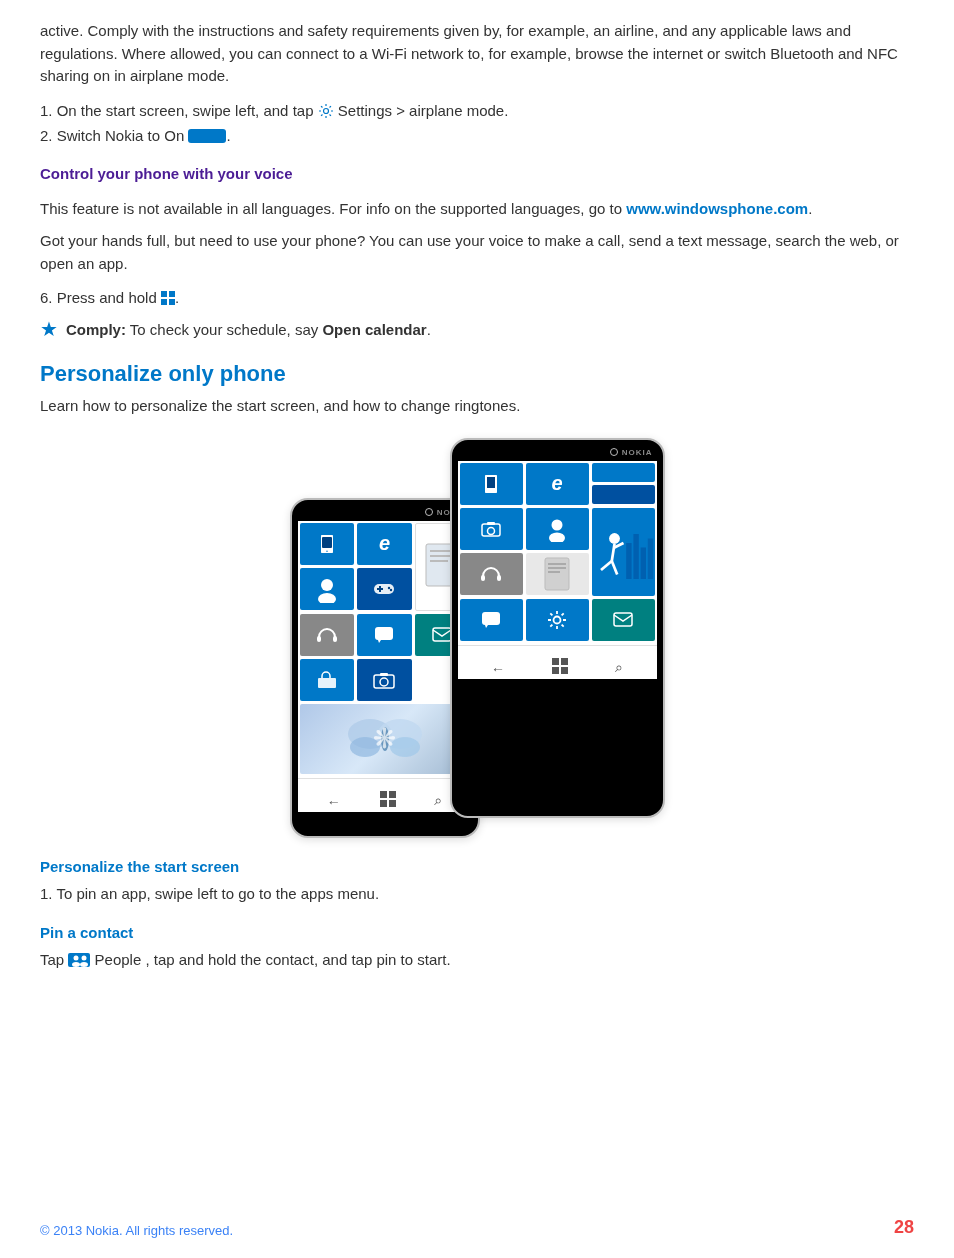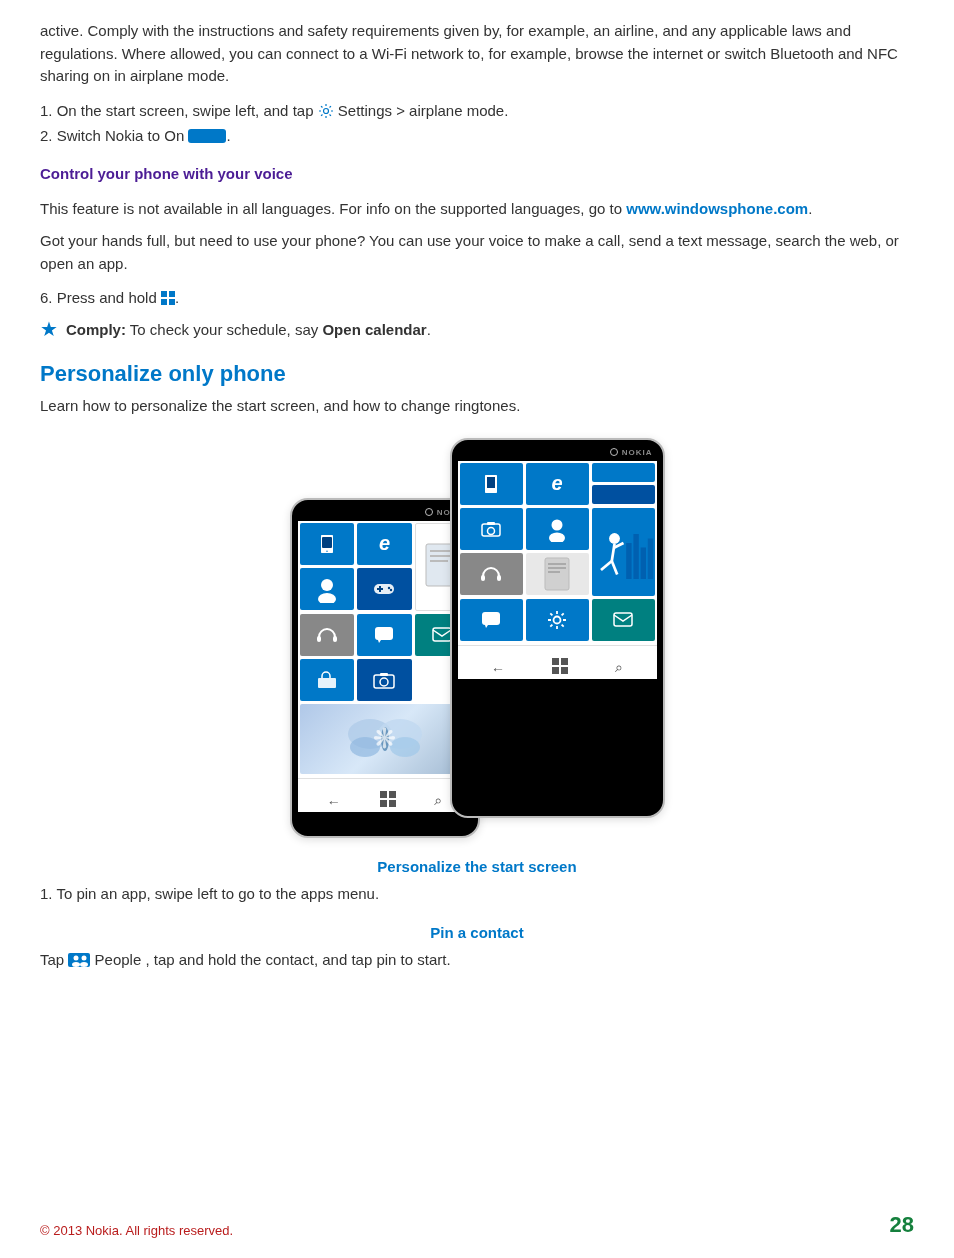--- a/index.html
+++ b/index.html
@@ -191,38 +191,37 @@
       font-size: 28px;
       color: rgba(255,255,255,0.7);
       position: absolute;
     }
     .sub-heading {
       color: #0078c8;
       font-weight: bold;
       font-size: 15px;
       margin-top: 18px;
       margin-bottom: 6px;
-      text-align: center;
     }
     .footer {
       position: absolute;
       bottom: 20px;
       left: 40px;
       right: 40px;
       display: flex;
       justify-content: space-between;
       align-items: flex-end;
     }
     .footer-copy {
-      color: #b91c1c;
+      color: #3b82f6;
       font-size: 13px;
     }
     .footer-page {
-      color: #15803d;
-      font-size: 22px;
+      color: #ef4444;
+      font-size: 18px;
       font-weight: bold;
     }
     
     .skater-tile {
       background: #0078c8;
       position: relative;
       overflow: hidden;
     }
   </style>
 </head>

